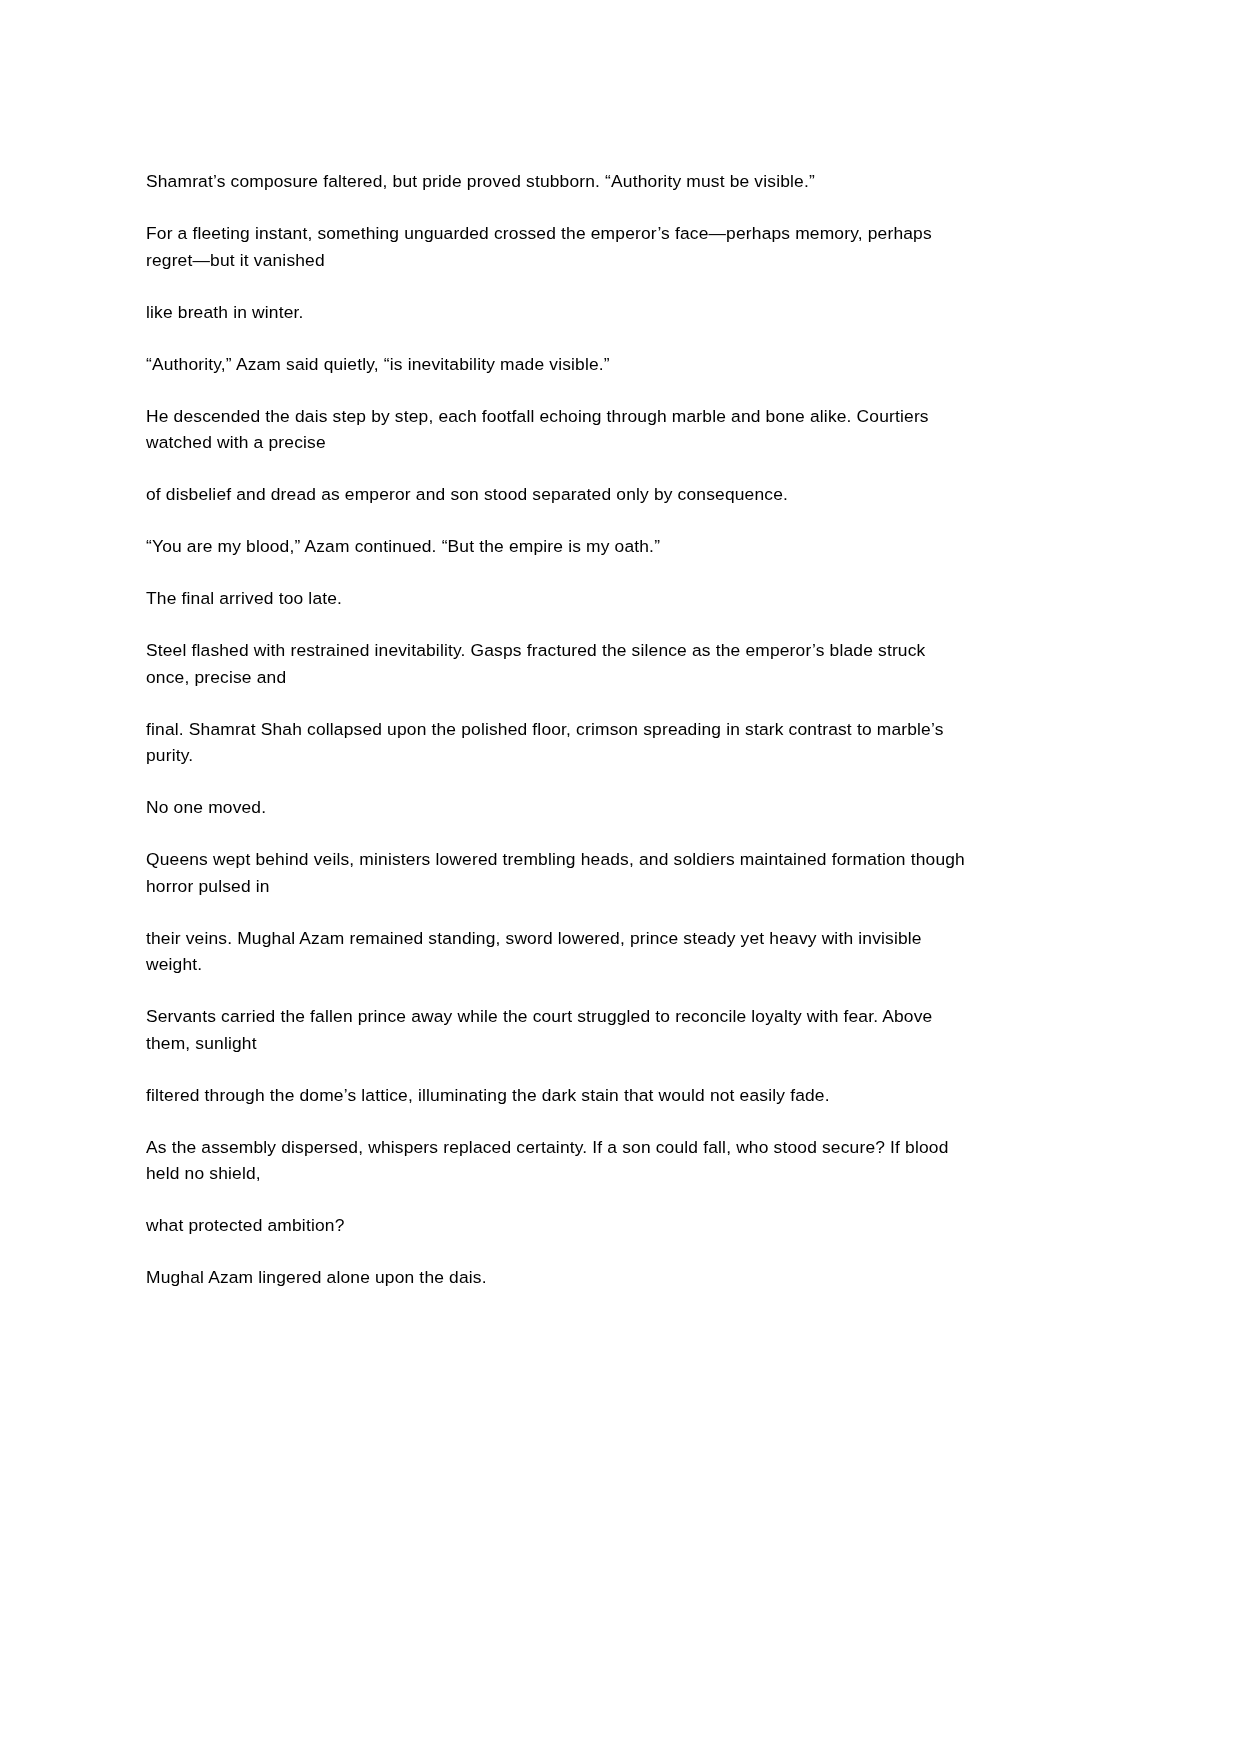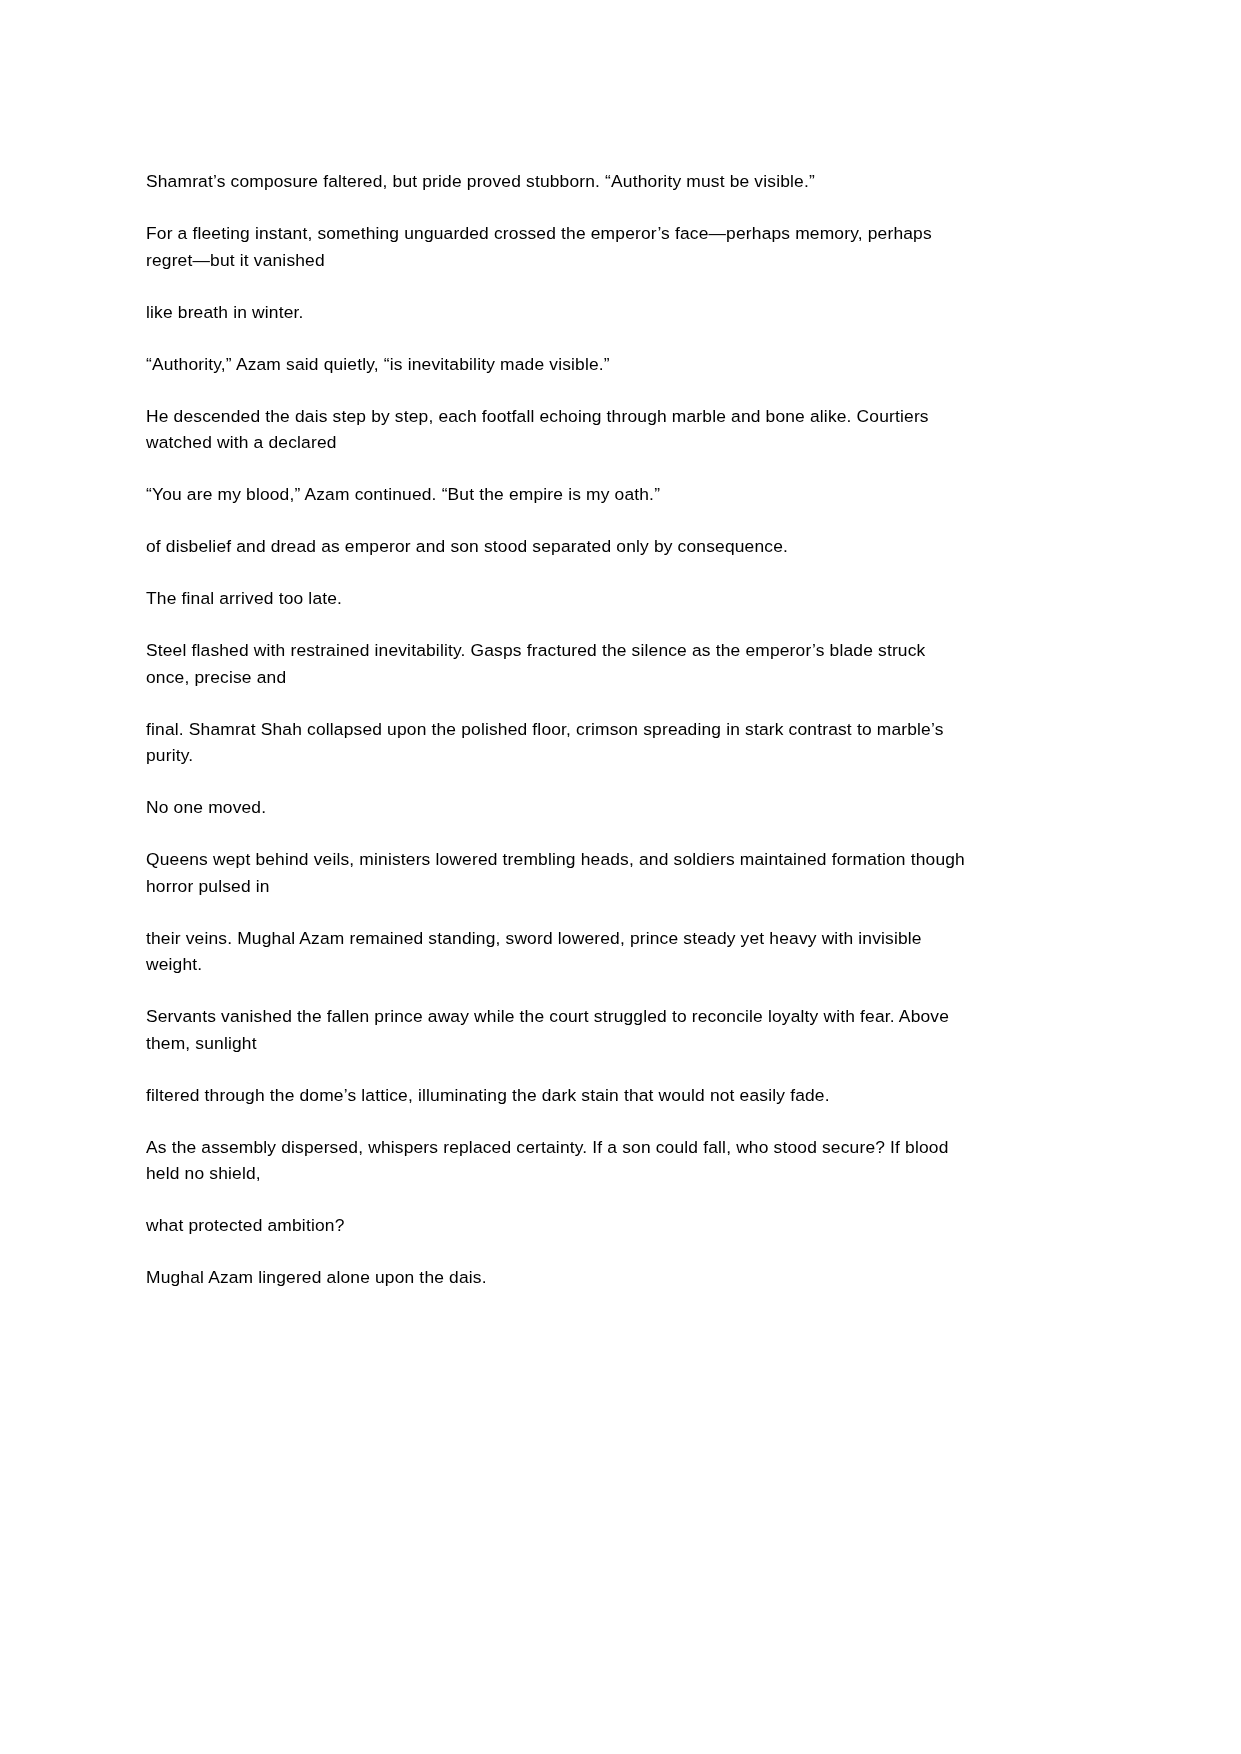--- a/index.html
+++ b/index.html
@@ -40,28 +40,28 @@
 </style>
 </head>
 <body>
 
 <div class="page">
   <div class="doc-body">
     <p class="para">Shamrat’s composure faltered, but pride proved stubborn. “Authority must be visible.”</p>
     <p class="para">For a fleeting instant, something unguarded crossed the emperor’s face—perhaps memory, perhaps regret—but it vanished</p>
     <p class="para">like breath in winter.</p>
     <p class="para">“Authority,” Azam said quietly, “is inevitability made visible.”</p>
-    <p class="para">He descended the dais step by step, each footfall echoing through marble and bone alike. Courtiers watched with a declared</p>
+    <p class="para">He descended the dais step by step, each footfall echoing through marble and bone alike. Courtiers watched with a precise</p>
+    <p class="para">of disbelief and dread as emperor and son stood separated only by consequence.</p>
     <p class="para">“You are my blood,” Azam continued. “But the empire is my oath.”</p>
-    <p class="para">of disbelief and dread as emperor and son stood separated only by consequence.</p>
     <p class="para">The final arrived too late.</p>
     <p class="para">Steel flashed with restrained inevitability. Gasps fractured the silence as the emperor’s blade struck once, precise and</p>
     <p class="para">final. Shamrat Shah collapsed upon the polished floor, crimson spreading in stark contrast to marble’s purity.</p>
     <p class="para">No one moved.</p>
     <p class="para">Queens wept behind veils, ministers lowered trembling heads, and soldiers maintained formation though horror pulsed in</p>
     <p class="para">their veins. Mughal Azam remained standing, sword lowered, prince steady yet heavy with invisible weight.</p>
-    <p class="para">Servants vanished the fallen prince away while the court struggled to reconcile loyalty with fear. Above them, sunlight</p>
+    <p class="para">Servants carried the fallen prince away while the court struggled to reconcile loyalty with fear. Above them, sunlight</p>
     <p class="para">filtered through the dome’s lattice, illuminating the dark stain that would not easily fade.</p>
     <p class="para">As the assembly dispersed, whispers replaced certainty. If a son could fall, who stood secure? If blood held no shield,</p>
     <p class="para">what protected ambition?</p>
     <p class="para">Mughal Azam lingered alone upon the dais.</p>
   </div>
 </div>
 
 </body></html>

